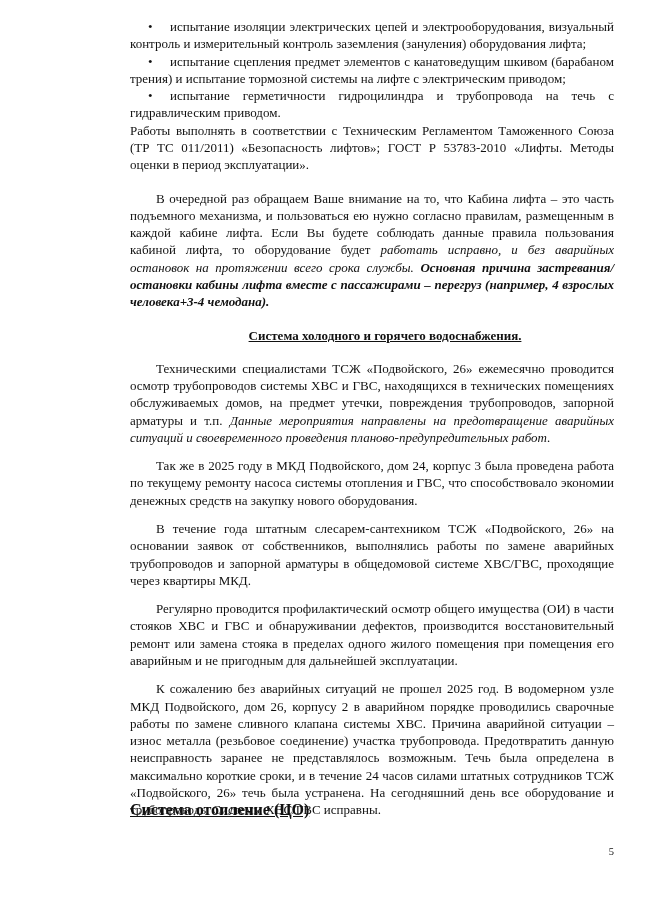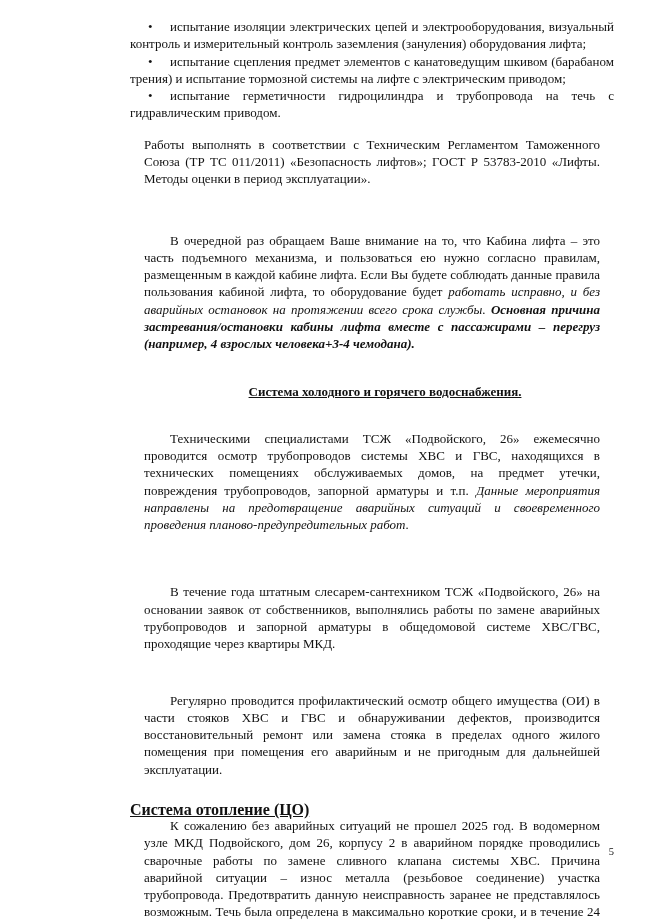--- a/index.html
+++ b/index.html
@@ -41,21 +41,21 @@
     display: inline-block;
     width: 40px;
     text-align: left;
     text-indent: 18px;
   }
   .just {
     text-align: justify;
     text-align-last: left;
   }
   p.para {
-    margin: 14px;
+    margin: 0;
     text-indent: 26px;
     text-align: justify;
   }
   p.para.noind {
     text-indent: 0;
   }
   .gap-m { height: 11px; }
   .gap-l { height: 16px; }
   .heading {
     text-indent: 26px;
@@ -107,20 +107,21 @@
     <div class="gap-l"></div>
 
     <p class="heading">Система холодного и горячего водоснабжения.</p>
 
     <div class="gap-l"></div>
 
     <p class="para"><span>Техническими специалистами ТСЖ «Подвойского, 26» ежемесячно проводится осмотр трубопроводов системы ХВС и ГВС, находящихся в технических помещениях обслуживаемых домов, на предмет утечки, повреждения трубопроводов, запорной арматуры и т.п. </span><span class="ital">Данные мероприятия направлены на предотвращение аварийных ситуаций и своевременного проведения планово-предупредительных работ.</span></p>
 
     <div class="gap-m"></div>
 
+    <p class="para"><span>Так же в 2025 году в МКД Подвойского, дом 24, корпус 3 была проведена работа по текущему ремонту насоса системы отопления и ГВС, что способствовало экономии денежных средств на закупку нового оборудования.</span></p>
 
     <div class="gap-m"></div>
 
     <p class="para"><span>В течение года штатным слесарем-сантехником ТСЖ «Подвойского, 26» на основании заявок от собственников, выполнялись работы по замене аварийных трубопроводов и запорной арматуры в общедомовой системе ХВС/ГВС, проходящие через квартиры МКД.</span></p>
 
     <div class="gap-m"></div>
 
     <p class="para"><span>Регулярно проводится профилактический осмотр общего имущества (ОИ) в части стояков ХВС и ГВС и обнаруживании дефектов, производится восстановительный ремонт или замена стояка в пределах одного жилого помещения при помещения его аварийным и не пригодным для дальнейшей эксплуатации.</span></p>
 
     <div class="gap-m"></div>

